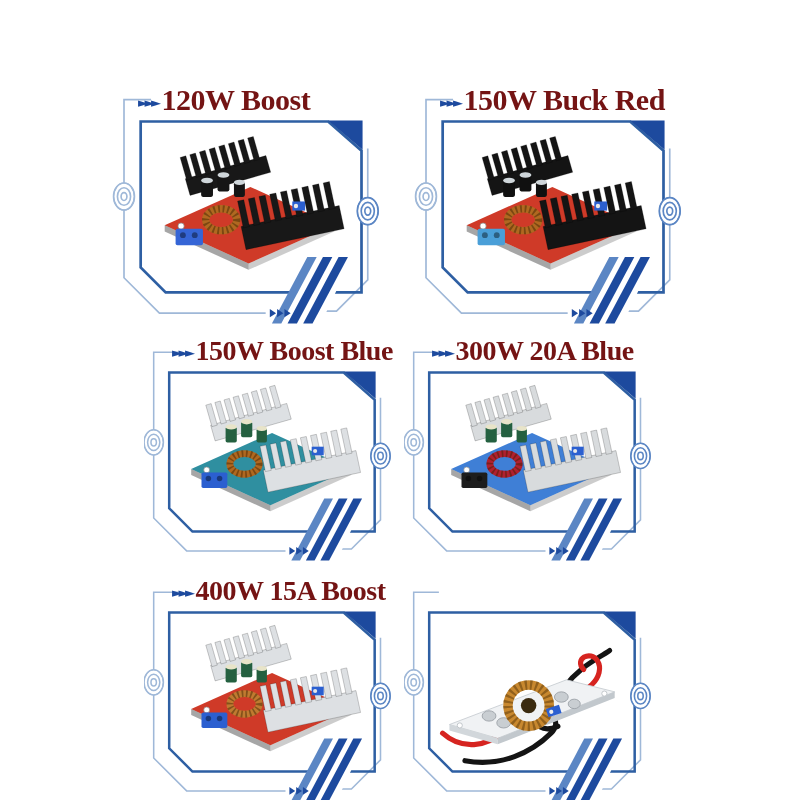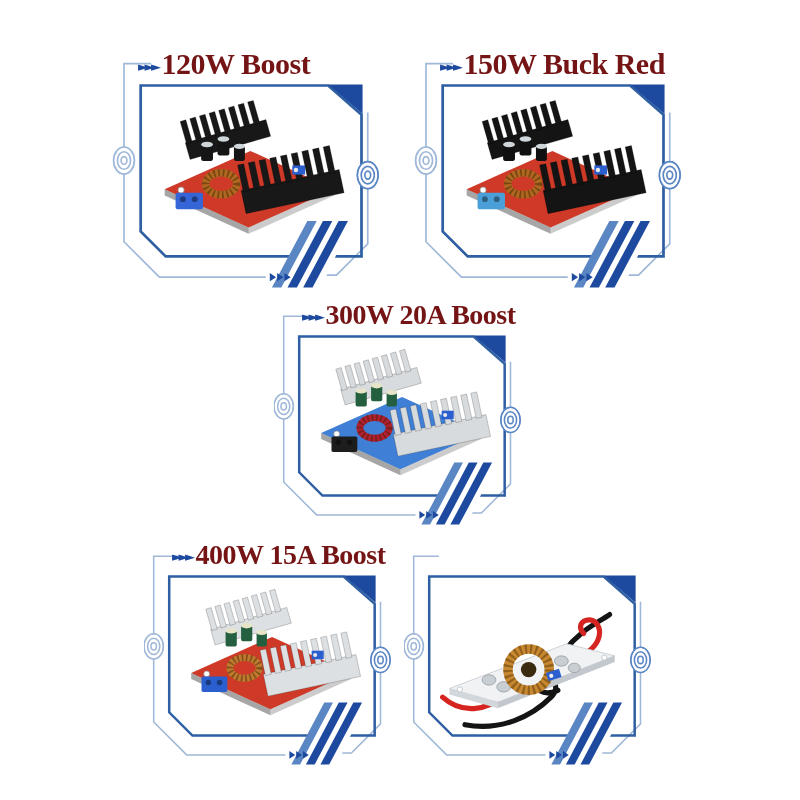--- a/index.html
+++ b/index.html
@@ -1,21 +1,21 @@
 <!DOCTYPE html>
 <html><head>
 <meta charset="utf-8">
 <style>
   html,body{margin:0;padding:0;background:#fff;}
   #page{
     position:relative;width:800px;height:800px;background:var(--bg,#fff);
     overflow:hidden;font-family:"Liberation Serif", serif;
   }
   .row{display:flex;justify-content:center;}
-  .row1{margin-top:48px;gap:24px;}
+  .row1{margin-top:84px;gap:24px;}
   .row2{margin-top:2px;gap:8px;}
   .row3{margin-top:4px;gap:8px;}
   .cell{position:relative;}
   .row1 .cell{width:278px;height:250px;}
   .row2 .cell,.row3 .cell{width:252px;height:236px;}
   .frame-svg{position:absolute;left:0;top:0;width:100%;height:100%;}
   .art-svg{position:absolute;left:7%;top:20%;width:86%;height:62%;}
   .plabel{
     position:absolute;top:0;left:28px;right:2px;white-space:nowrap;
     font-weight:bold;color:var(--label,#741414);line-height:1.05;
@@ -158,25 +158,34 @@
           <use href="#frame-deco"></use>
         </svg>
       <div class="plabel"><span class="arr">►►►</span><span>150W Buck Red</span></div>
       <svg class="art-svg" viewBox="0 0 220 170">
           <use href="#art-module"></use>
         </svg>
     </div>
   </div>
 
   <div class="row row2">
+    <div class="cell" style="--pcb: #2f8fa0; --hs: #dde0e3; --toroid: #b06820; --cap: #246040; --capTop: #e8e4c8; --term: #2b5fd0; --trim: #2b5fd0;">
+      <svg class="frame-svg" viewBox="0 0 260 240">
+          <use href="#frame-deco"></use>
+        </svg>
+      <div class="plabel"><span class="arr">►►►</span><span>150W Boost Blue</span></div>
+      <svg class="art-svg" viewBox="0 0 220 170">
+          <use href="#art-module"></use>
+        </svg>
+    </div>
     <div class="cell" style="--pcb: #3f7fd6; --hs: #d8dbdd; --toroid: #b02030; --cap: #246040; --capTop: #e8e4c8; --term: #1d1d1d; --trim: #2b5fd0;">
       <svg class="frame-svg" viewBox="0 0 260 240">
           <use href="#frame-deco"></use>
         </svg>
-      <div class="plabel"><span class="arr">►►►</span><span>300W 20A Boost</span></div>
+      <div class="plabel"><span class="arr">►►►</span><span>300W 20A Blue</span></div>
       <svg class="art-svg" viewBox="0 0 220 170">
           <use href="#art-module"></use>
         </svg>
     </div>
   </div>
 
   <div class="row row3">
     <div class="cell" style="--pcb: #cf3a28; --hs: #dde0e3; --toroid: #c07a30; --cap: #246040; --capTop: #e8e4c8; --term: #2b5fd0; --trim: #2b5fd0;">
       <svg class="frame-svg" viewBox="0 0 260 240">
           <use href="#frame-deco"></use>

